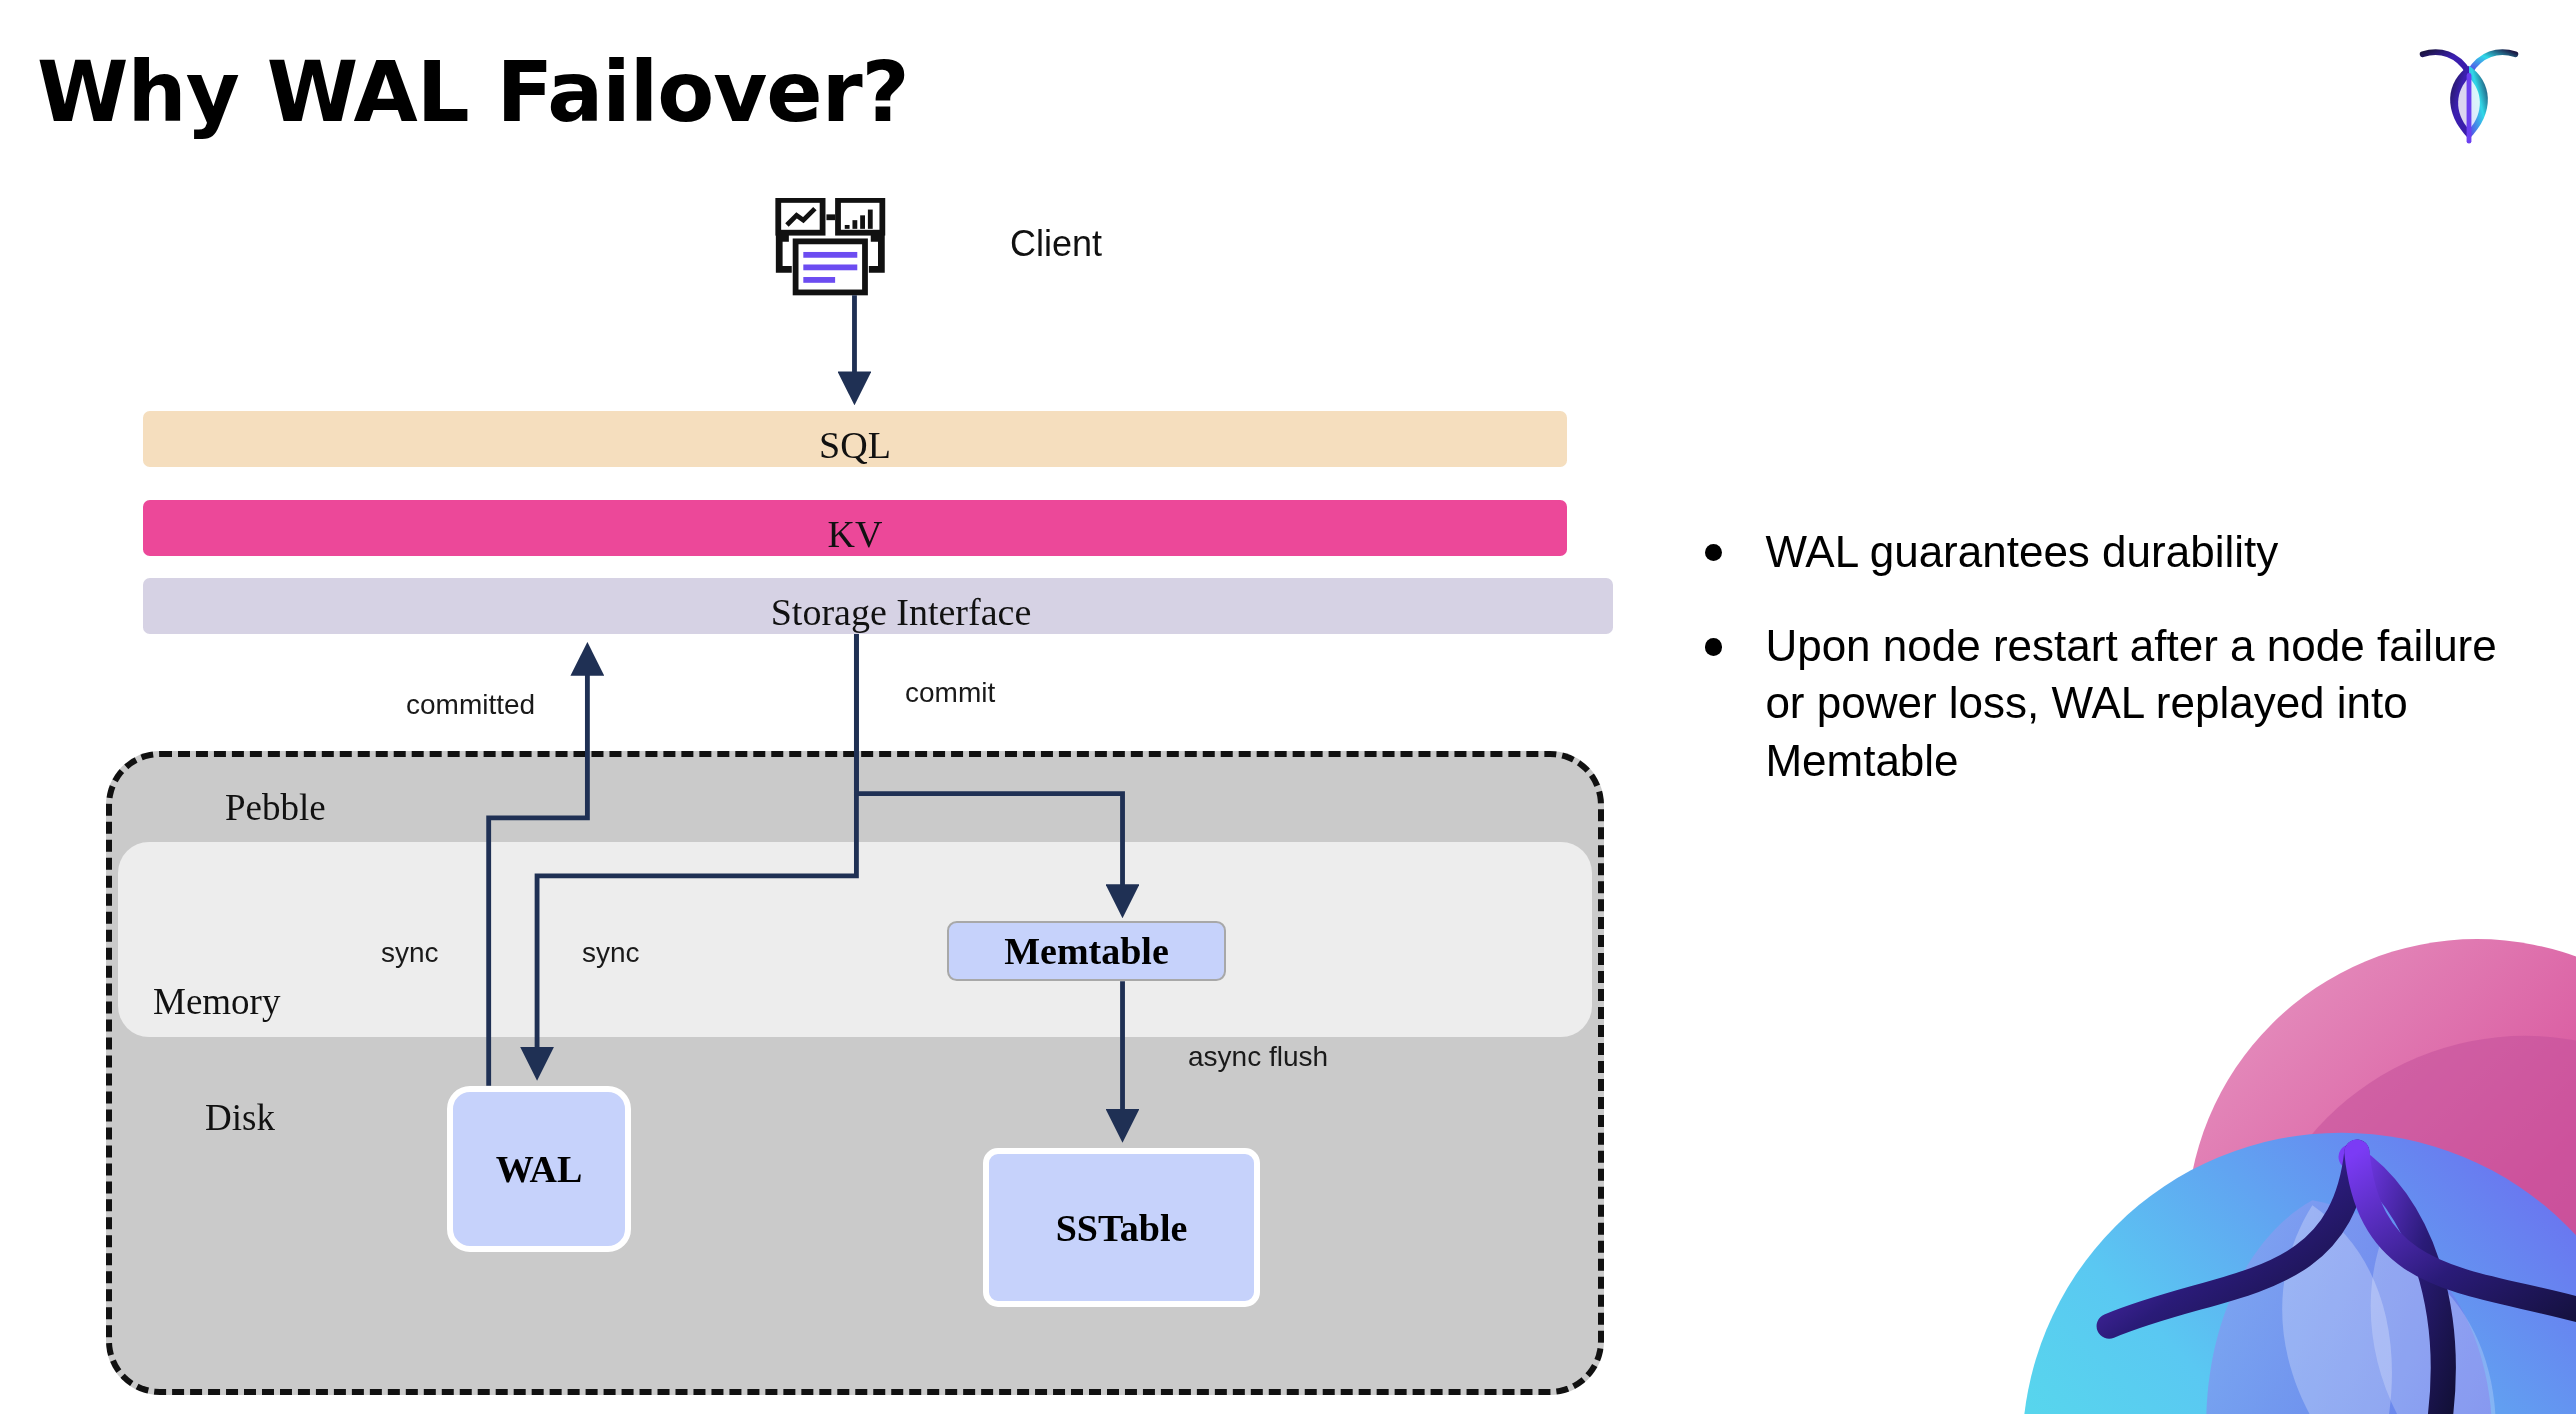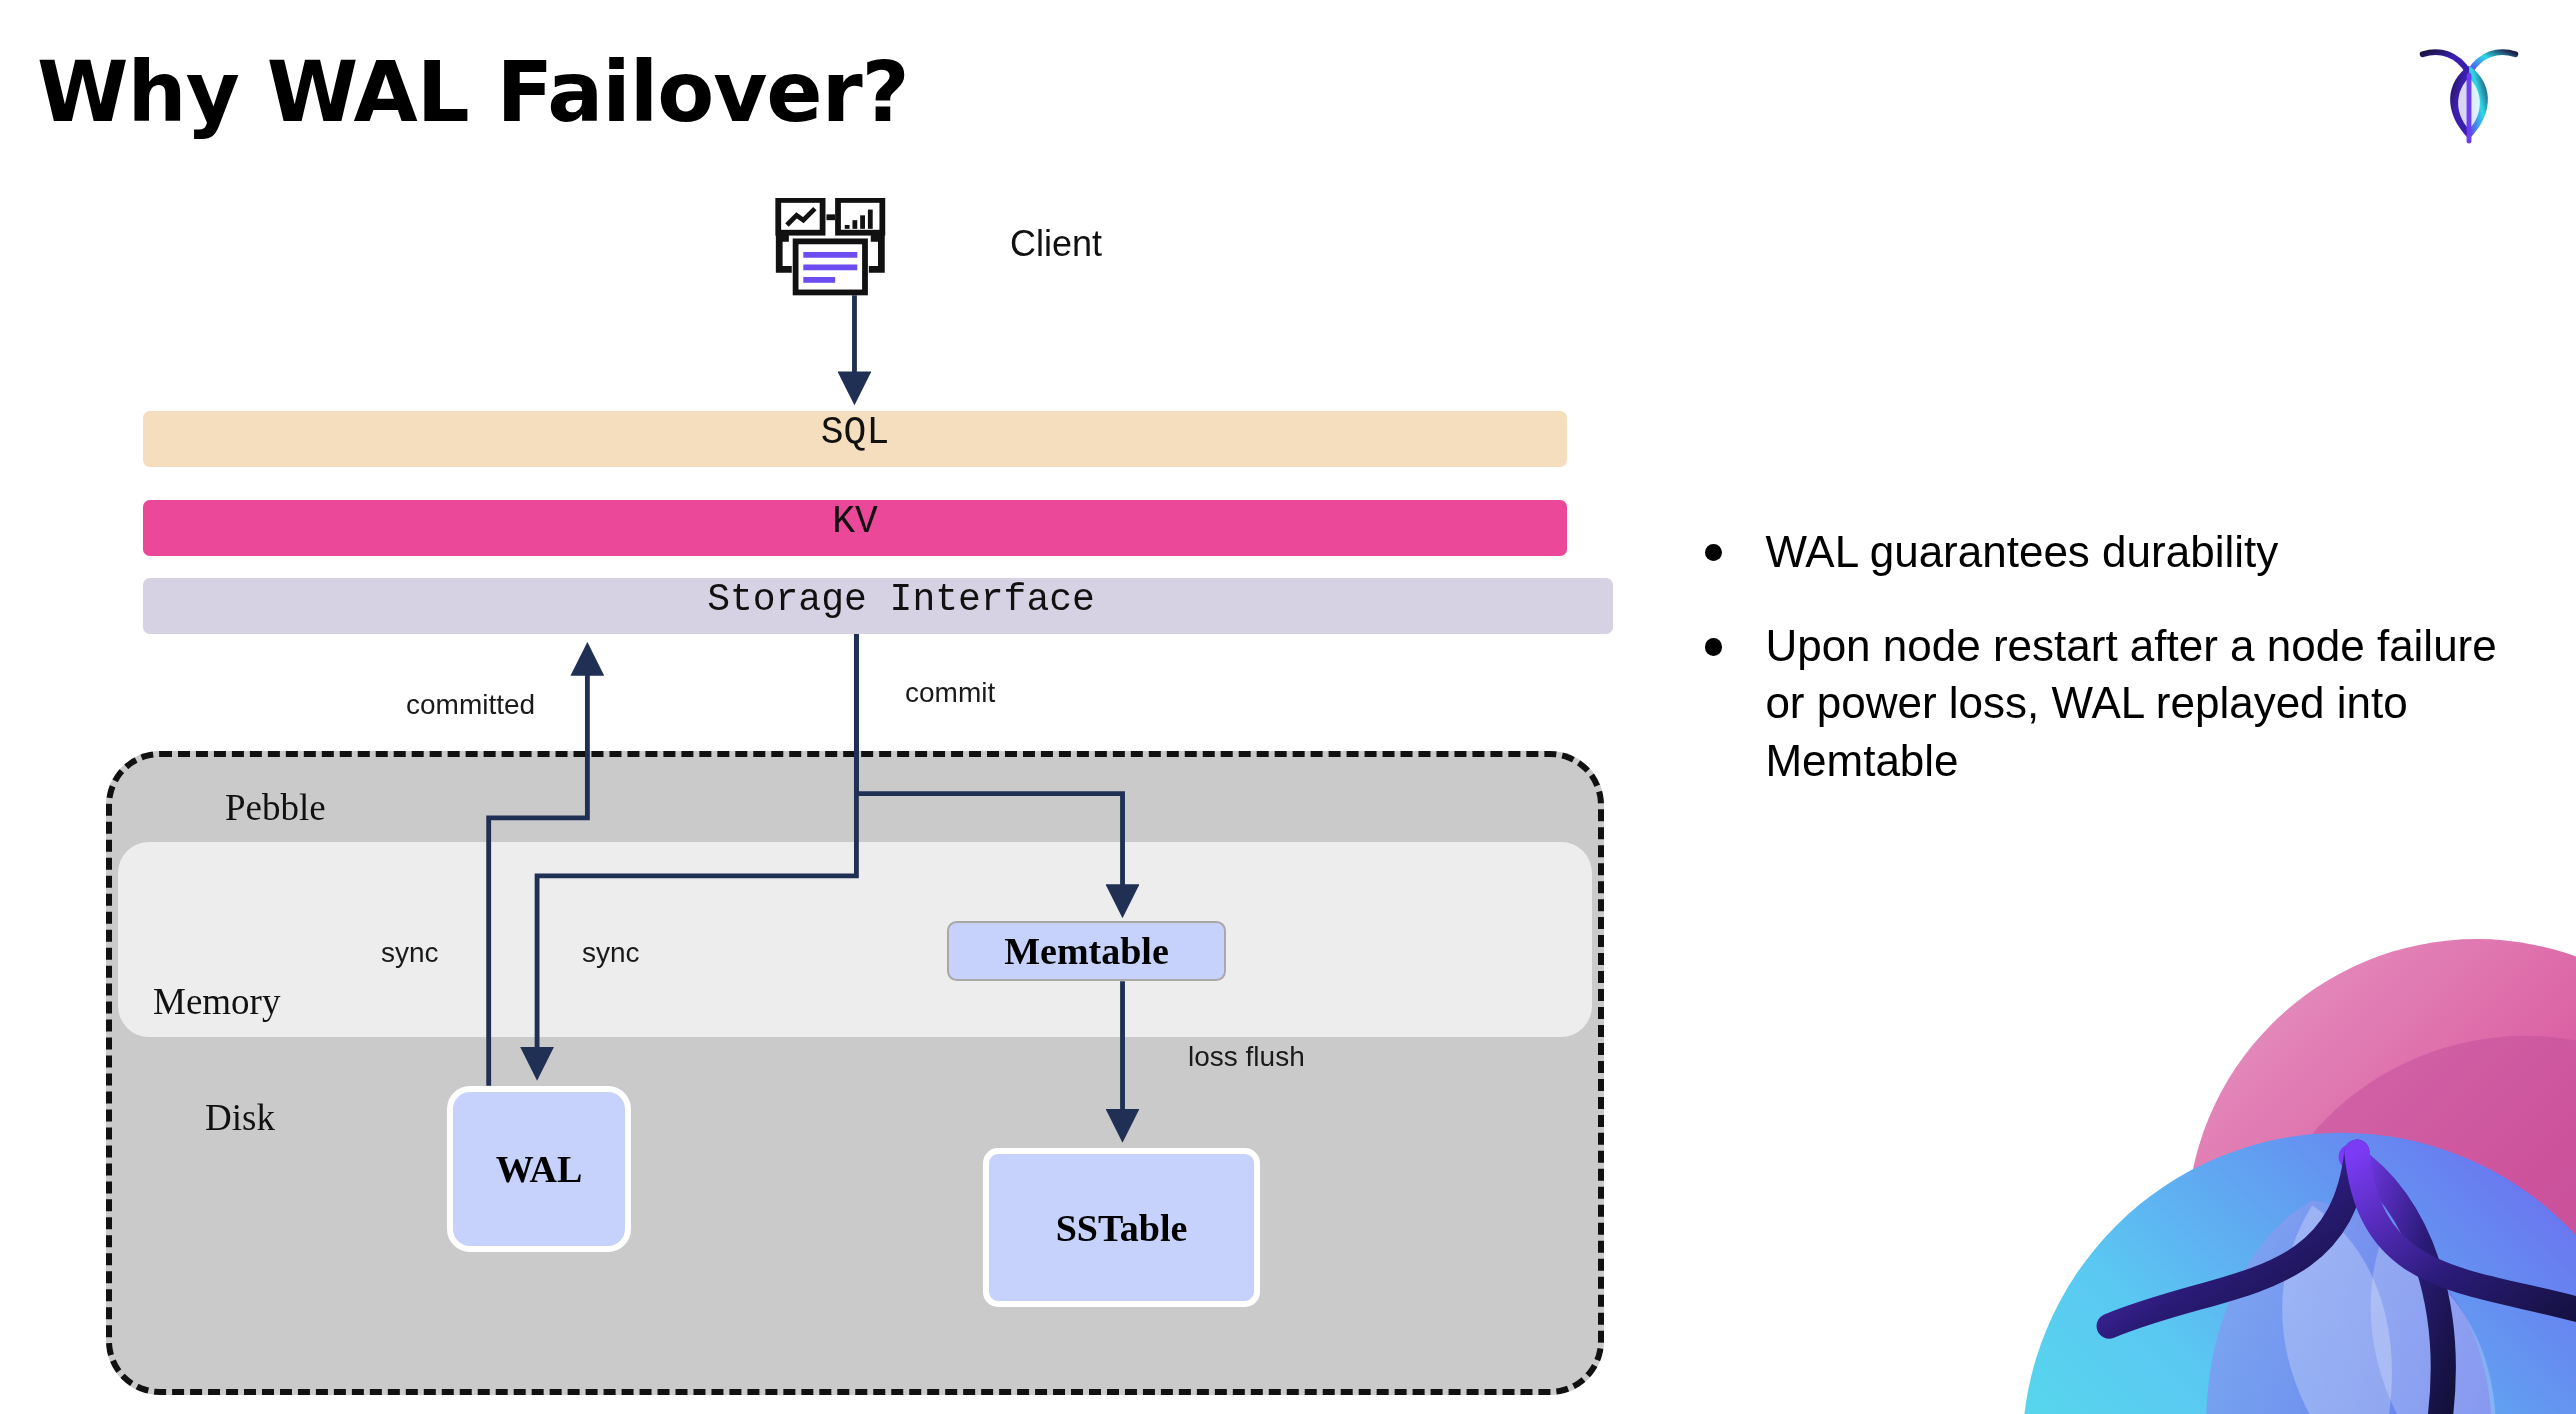--- a/index.html
+++ b/index.html
@@ -36,22 +36,22 @@
   #client-label{
     position:absolute;left:1010px;top:223px;
     font-size:36px;color:#111;
     font-family:"Liberation Sans",sans-serif;
   }
 
   
   .layer-bar{
     position:absolute;left:143px;width:1424px;height:56px;
     border-radius:6.8px;
-    display:flex;align-items:flex-start;justify-content:center;
-    font-family:Liberation Mono, monospace;
+    display:flex;align-items:flex-end;justify-content:center;
+    font-family:Liberation Serif, serif;
     font-size:38px;color:#111;
   }
   #layer-sql{top:411px;background:#F5DEBE;}
   #layer-kv{top:500px;background:#ec4899;}
   #layer-storage{top:578px;background:#D6D2E4;padding-left:46px;}
 
   
   #pebble-container{
     position:absolute;left:106px;top:751px;width:1498px;height:644px;
     background:#CACACA;
@@ -284,21 +284,21 @@
     <span>WAL</span>
   </div>
   <div id="box-sstable" class="comp-box">
     <span>SSTable</span>
   </div>
 
   <div id="label-committed" class="edge-label">committed</div>
   <div id="label-commit" class="edge-label">commit</div>
   <div id="label-sync-left" class="edge-label">sync</div>
   <div id="label-sync-right" class="edge-label">sync</div>
-  <div id="label-async-flush" class="edge-label">loss flush</div>
+  <div id="label-async-flush" class="edge-label">async flush</div>
 
   <div id="bullet-list">
     <div class="bullet-item">
       <div class="bullet-dot"></div>
       <div class="bullet-text">WAL guarantees durability</div>
     </div>
     <div class="bullet-item">
       <div class="bullet-dot"></div>
       <div class="bullet-text">Upon node restart after a node failure or power loss, WAL replayed into Memtable</div>
     </div>

